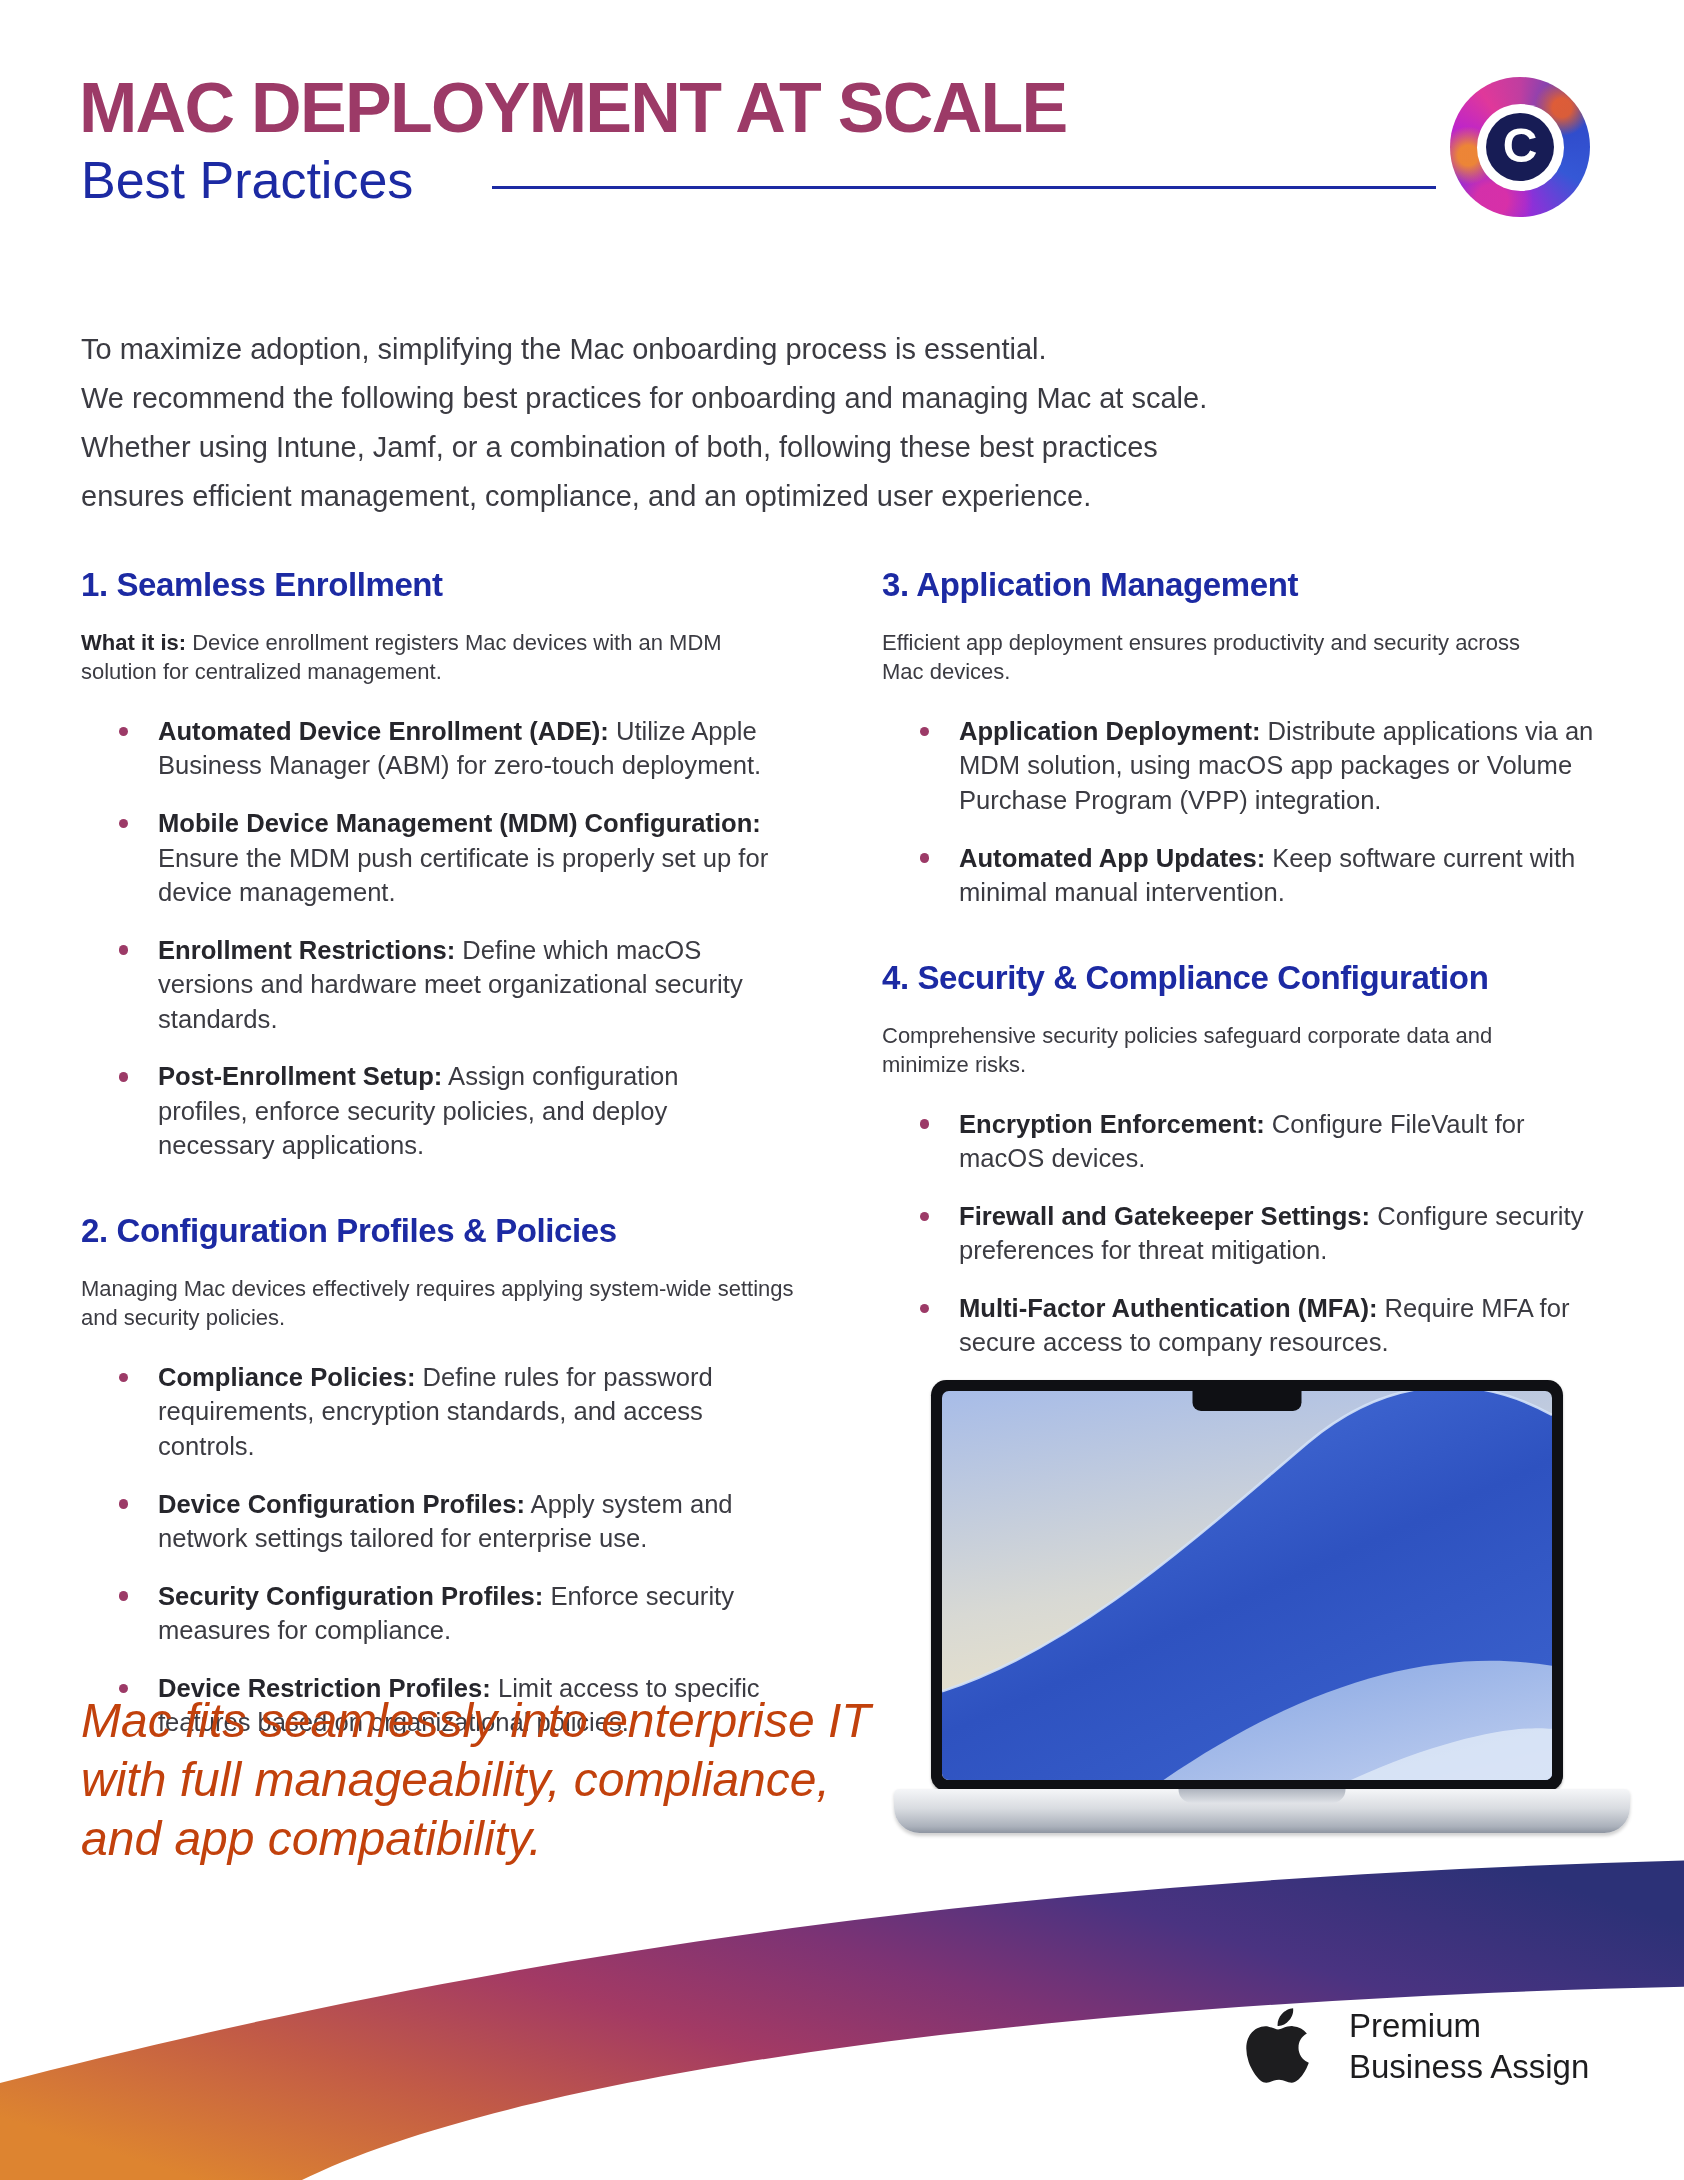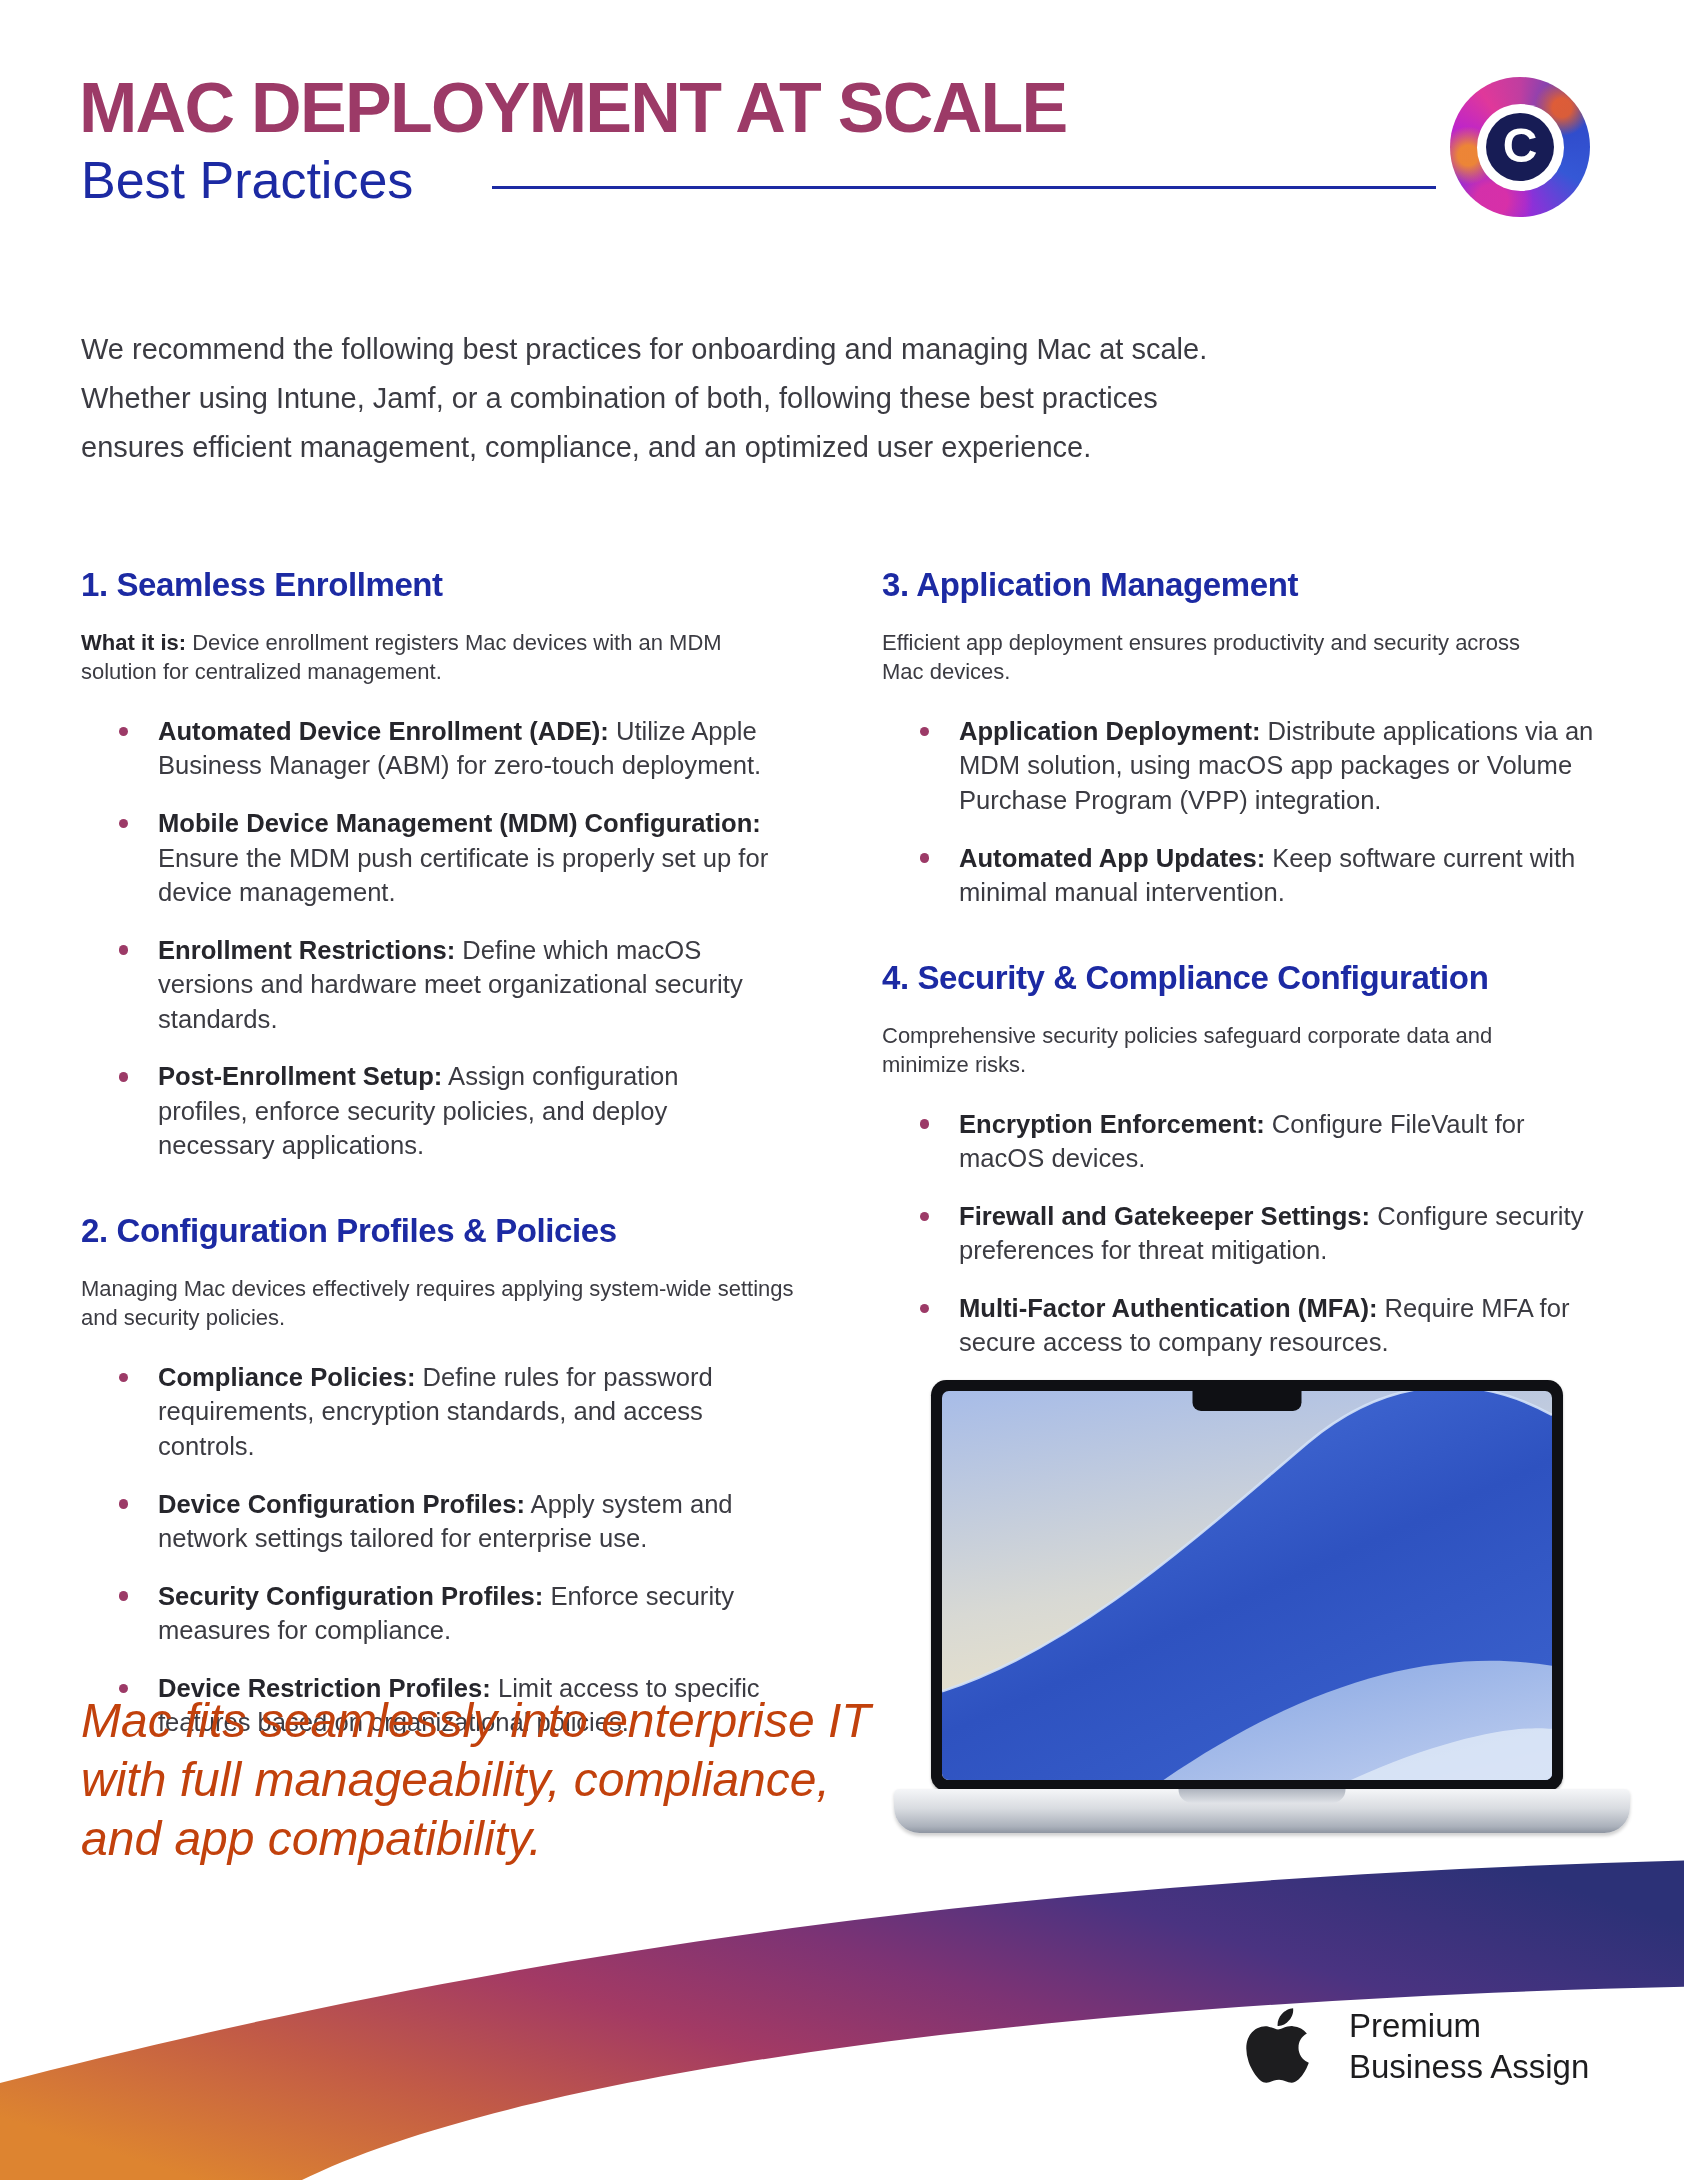--- a/index.html
+++ b/index.html
@@ -98,20 +98,21 @@
   <div class="rule"></div>
   <div class="logo">
     <div class="logo-white">
       <div class="logo-navy">
         <span class="logo-c">C</span>
       </div>
     </div>
   </div>
 
   <div class="intro">
+    <div>To maximize adoption, simplifying the Mac onboarding process is essential.</div>
     <div>We recommend the following best practices for onboarding and managing Mac at scale.</div>
     <div>Whether using Intune, Jamf, or a combination of both, following these best practices</div>
     <div>ensures efficient management, compliance, and an optimized user experience.</div>
   </div>
 
   <div class="col col-left">
     <section class="sec">
       <h3 class="sec-h">1. Seamless Enrollment</h3>
       <p class="lead"><strong>What it is:</strong><span> Device enrollment registers Mac devices with an MDM solution for centralized management.</span></p>
       <ul class="blist">

